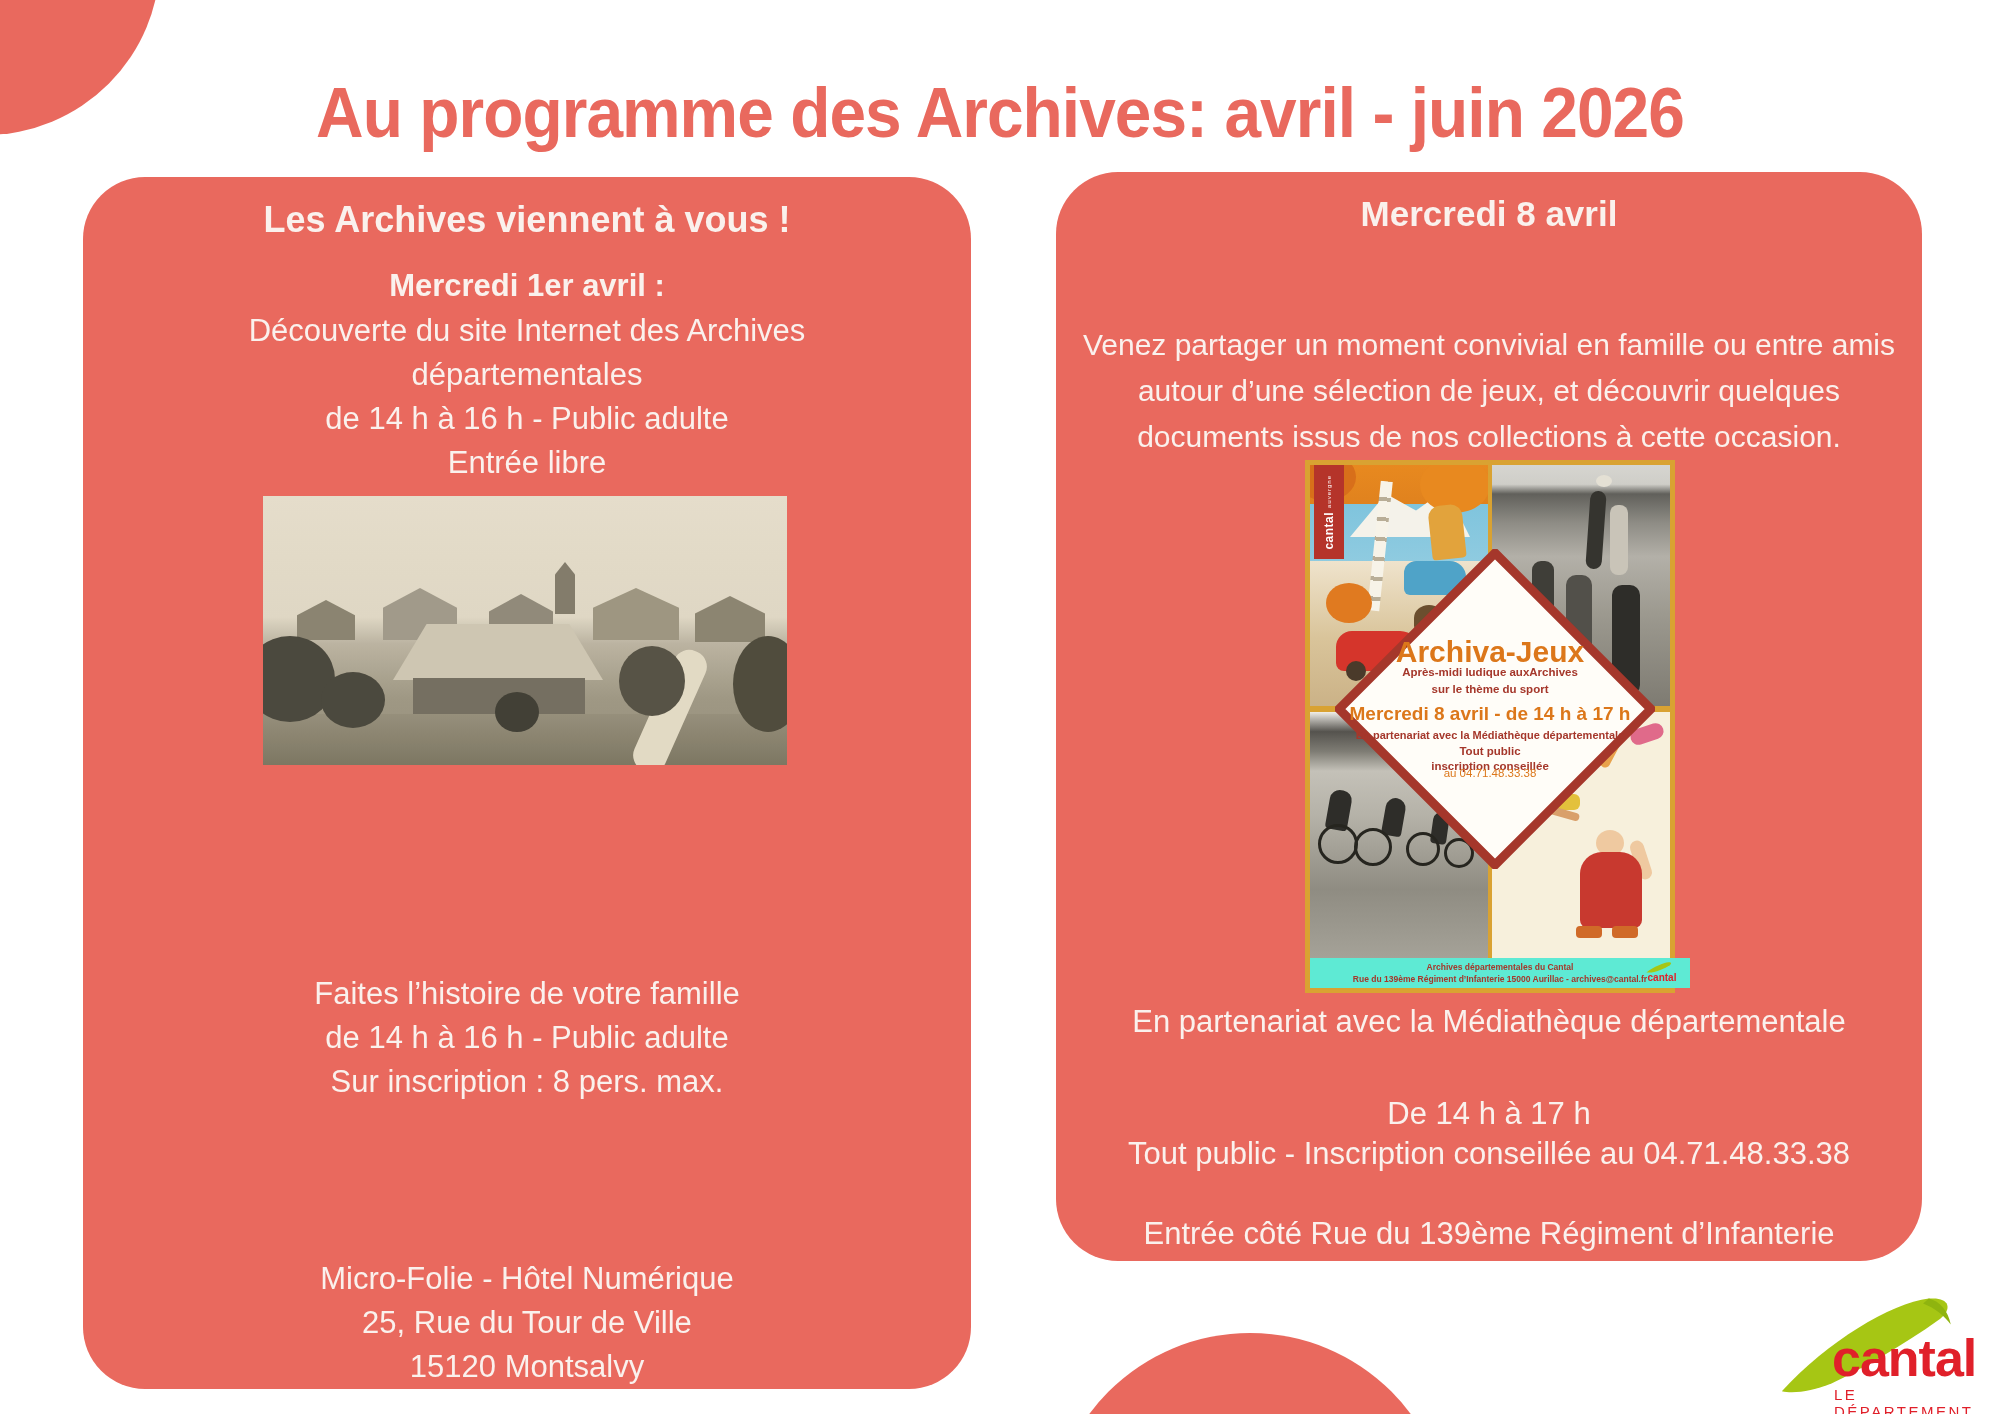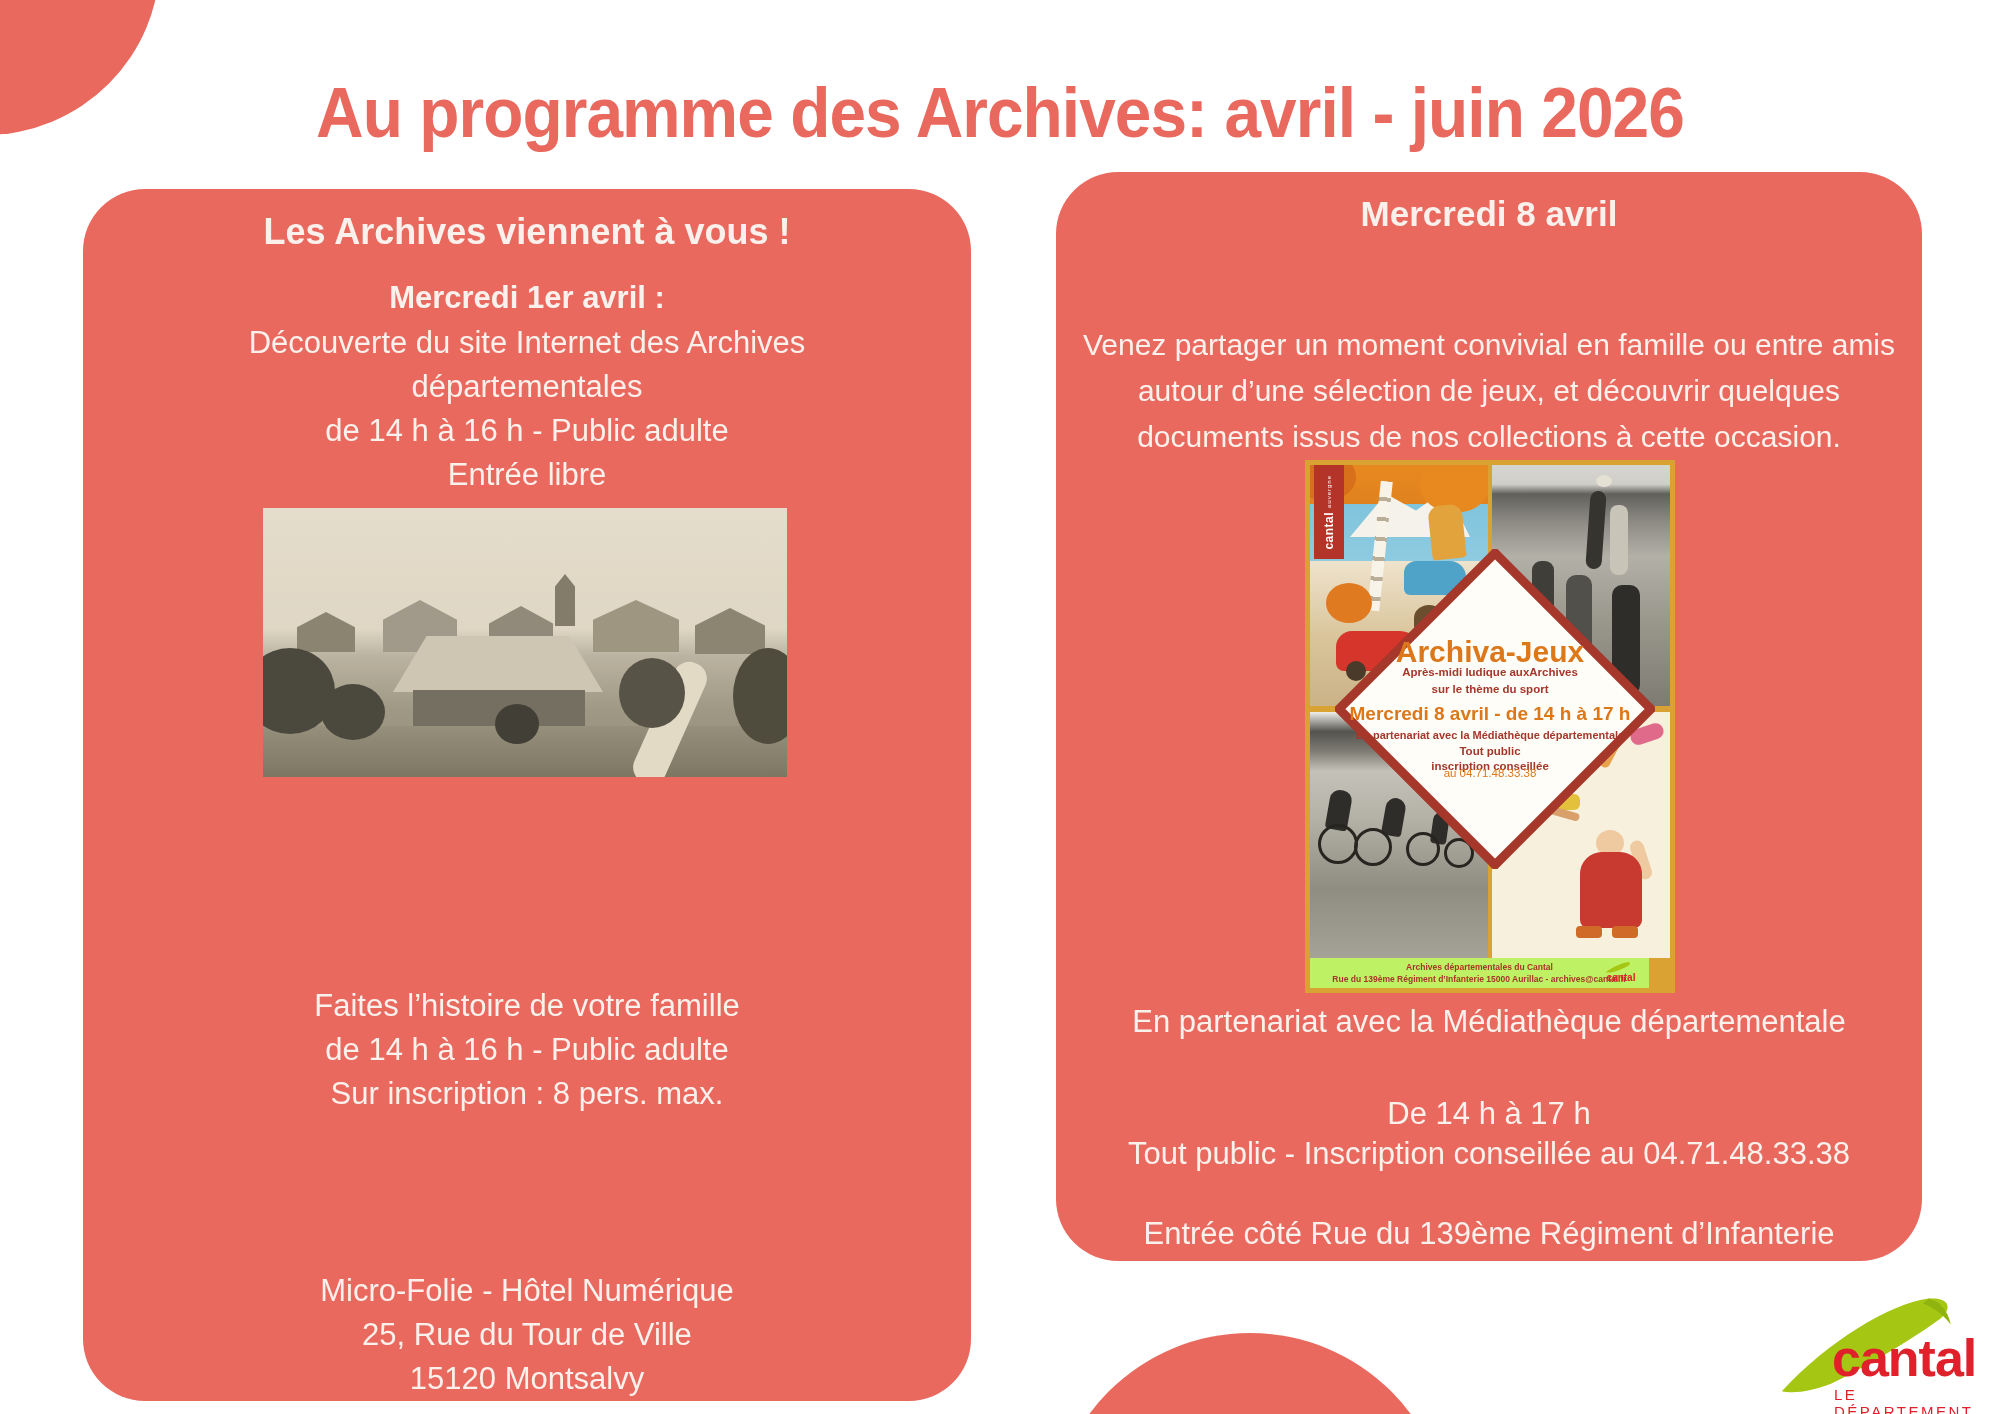--- a/index.html
+++ b/index.html
@@ -14,21 +14,21 @@
 
   
   .main-title{
     position:absolute;top:26px;left:0;width:100%;text-align:center;
     font-size:70px;font-weight:800;color:#E9695E;letter-spacing:-1px;
     transform:scaleX(.94);transform-origin:center;
   }
 
   
   .panel{position:absolute;background:#E9695E;border-radius:62px;color:#FAF1ED;text-align:center;}
-  .panel.left{left:83px;top:177px;width:888px;height:1212px;margin-top:12px;}
+  .panel.left{left:83px;top:177px;width:888px;height:1212px;}
   .panel.right{left:1056px;top:172px;width:866px;height:1089px;}
 
   .abs{position:absolute;left:0;width:100%;text-align:center;}
   .hd{font-weight:800;}
   .lt{font-weight:300;}
 
   
   .lp-heading{top:22px;font-size:36px;font-weight:800;}
   .lp-b1{top:86px;}
   .lp-b2{top:578px;}
@@ -159,21 +159,21 @@
   .pt-sub1{top:201px;font-size:11.5px;font-weight:800;color:#A5372B;}
   .pt-sub2{top:218px;font-size:11.5px;font-weight:800;color:#A5372B;}
   .pt-date{top:238px;font-size:19px;font-weight:800;color:#DC771A;}
   .pt-d1{top:264px;font-size:11px;font-weight:800;color:#A5372B;}
   .pt-d2{top:280px;font-size:11.5px;font-weight:800;color:#A5372B;}
   .pt-d3{top:295px;font-size:11.5px;font-weight:800;color:#A5372B;}
   .pt-d4{top:302px;font-size:11.5px;font-weight:400;color:#DC771A;}
 
   
   .p-footer{
-    position:relative;width:339px;height:30px;background:#bef264;
+    position:relative;width:380px;height:30px;background:#5eead4;
     color:#A5372B;font-weight:700;font-size:8.5px;line-height:12px;
     text-align:center;padding-top:3px;box-sizing:border-box;
   }
   .p-footer-logo{position:absolute;right:4px;top:3px;width:48px;text-align:center;}
   .p-footer-logo .mini-name{color:#E0202A;font-weight:800;font-size:10px;line-height:9px;}
   .mini-swoosh{display:block;margin:0 auto;}
 
   
   .cantal-logo{position:absolute;left:1778px;top:1288px;width:210px;height:120px;}
   .cantal-swoosh{position:absolute;left:0;top:0;}

